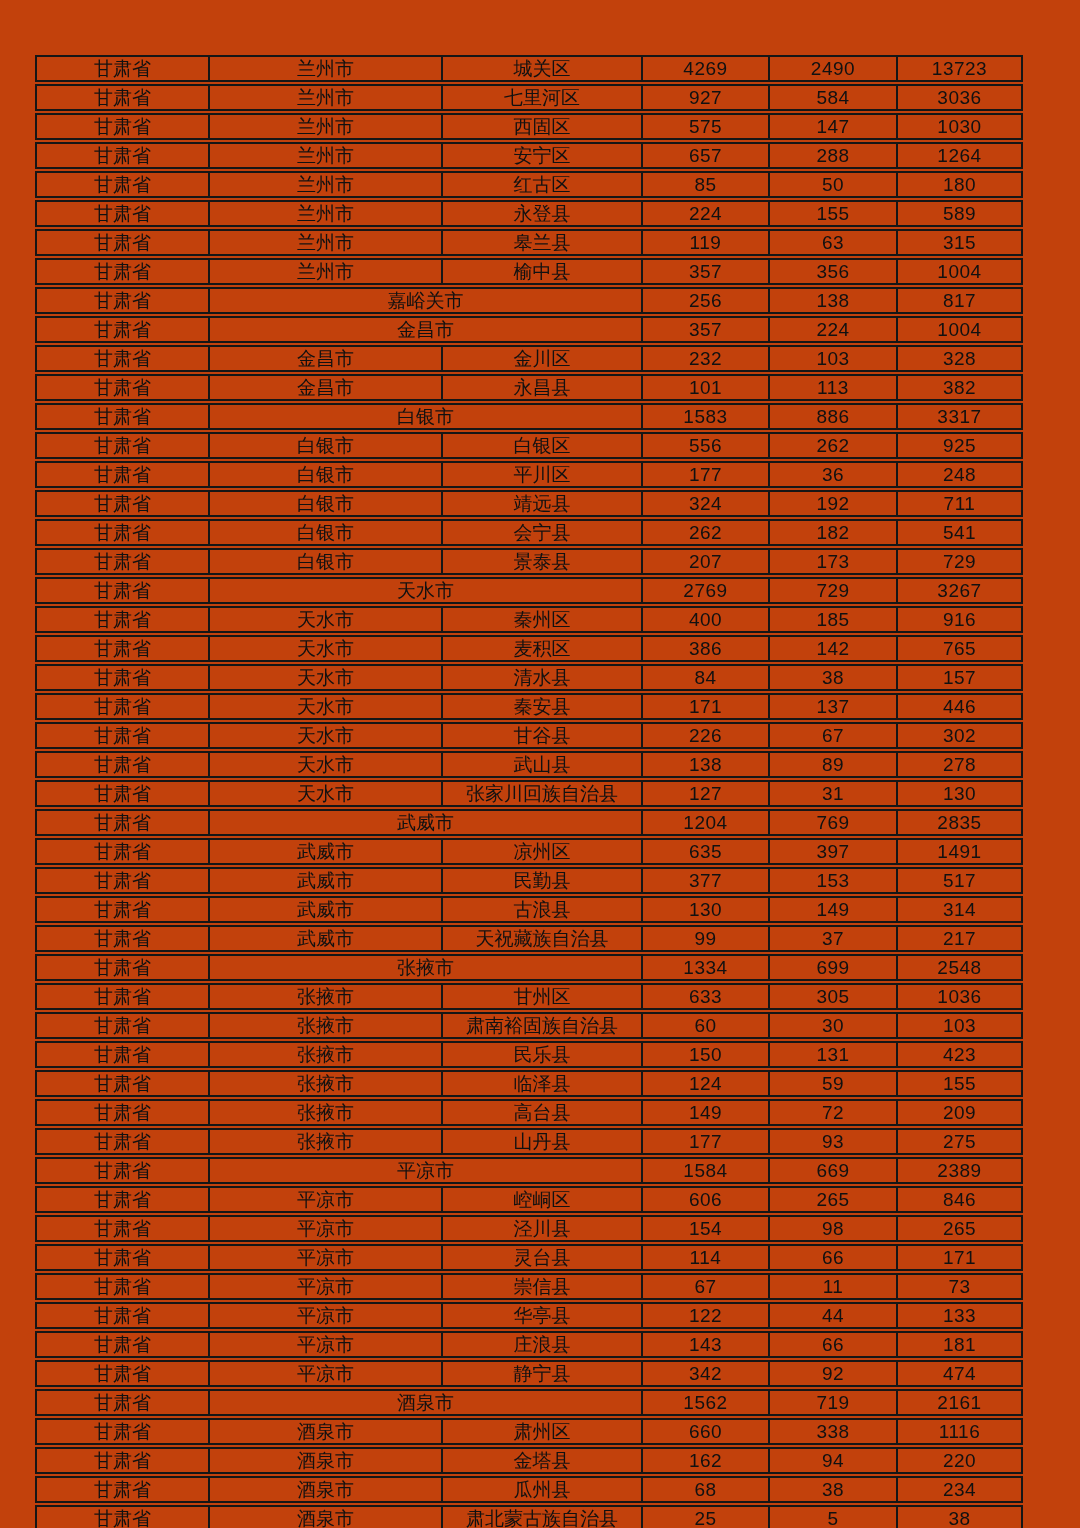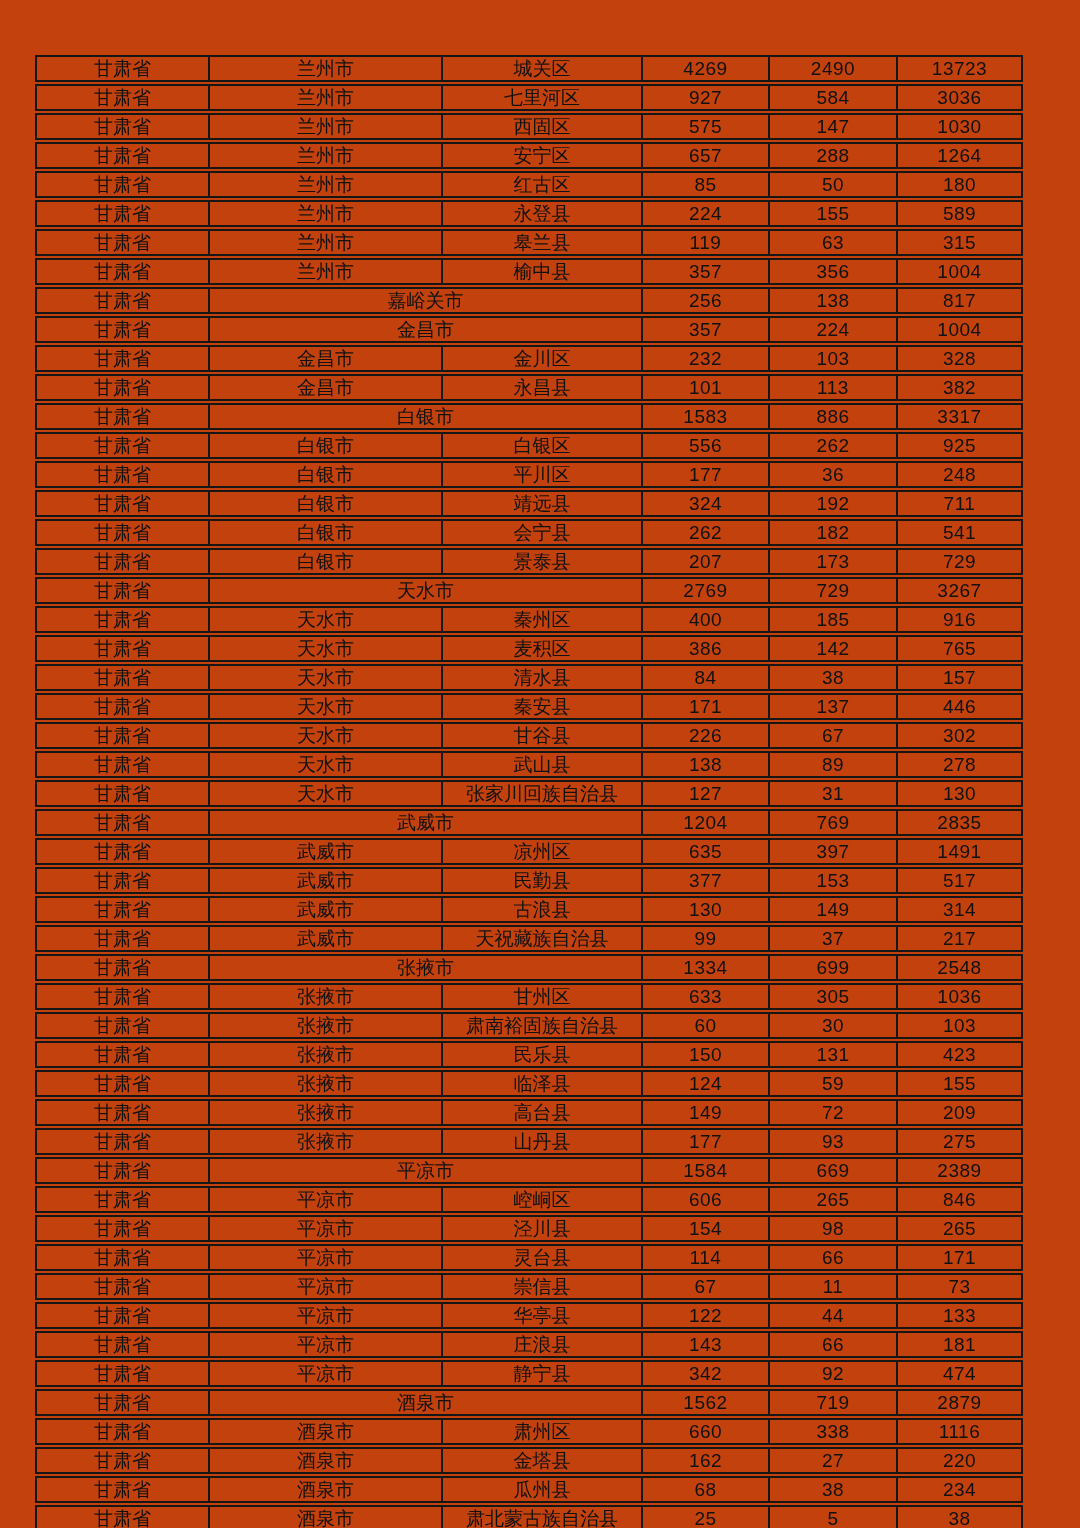--- a/index.html
+++ b/index.html
@@ -426,36 +426,36 @@
           <td>静宁县</td>
           <td class="num">342</td>
           <td class="num">92</td>
           <td class="num">474</td>
         </tr>
         <tr>
           <td>甘肃省</td>
           <td colspan="2">酒泉市</td>
           <td class="num">1562</td>
           <td class="num">719</td>
-          <td class="num">2879</td>
+          <td class="num">2161</td>
         </tr>
         <tr>
           <td>甘肃省</td>
           <td>酒泉市</td>
           <td>肃州区</td>
           <td class="num">660</td>
           <td class="num">338</td>
           <td class="num">1116</td>
         </tr>
         <tr>
           <td>甘肃省</td>
           <td>酒泉市</td>
           <td>金塔县</td>
           <td class="num">162</td>
-          <td class="num">27</td>
+          <td class="num">94</td>
           <td class="num">220</td>
         </tr>
         <tr>
           <td>甘肃省</td>
           <td>酒泉市</td>
           <td>瓜州县</td>
           <td class="num">68</td>
           <td class="num">38</td>
           <td class="num">234</td>
         </tr>

